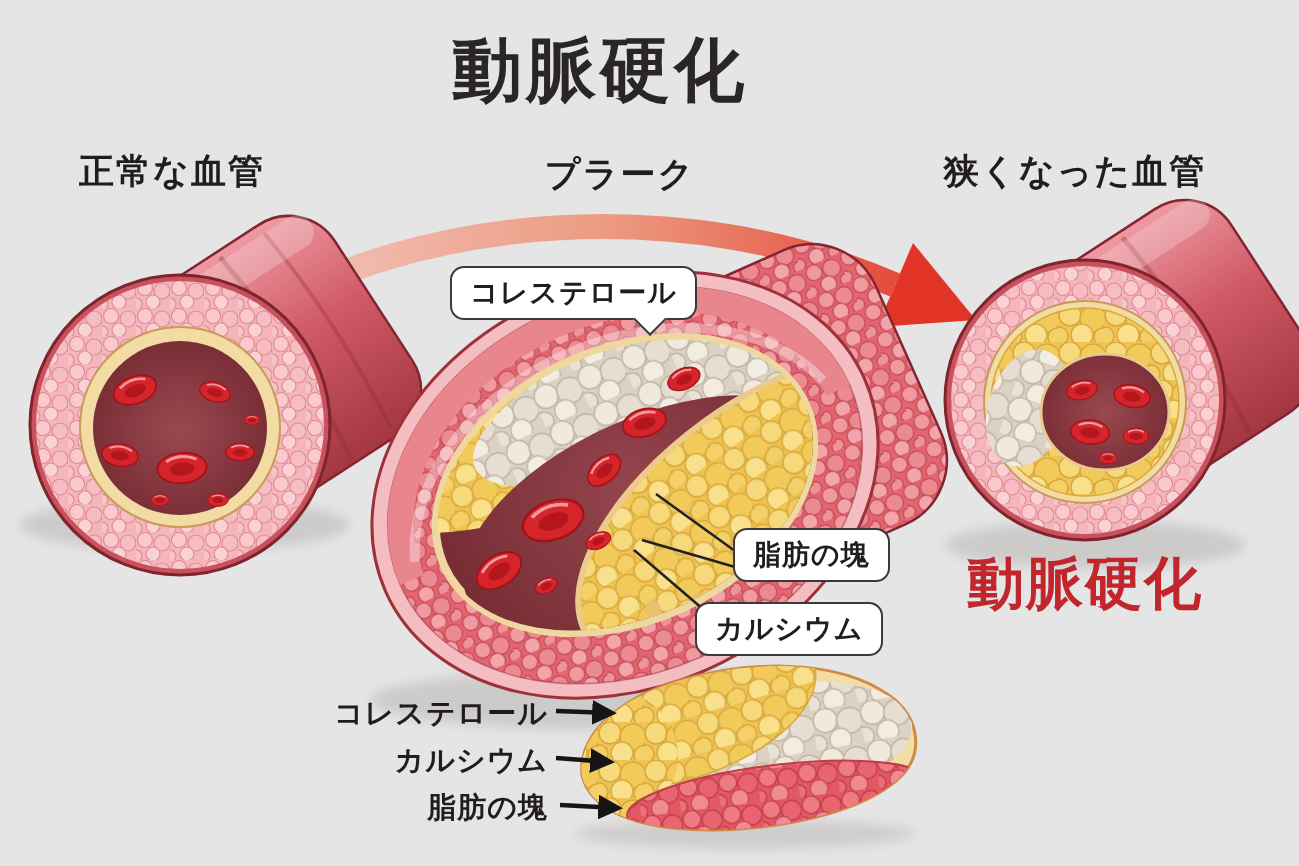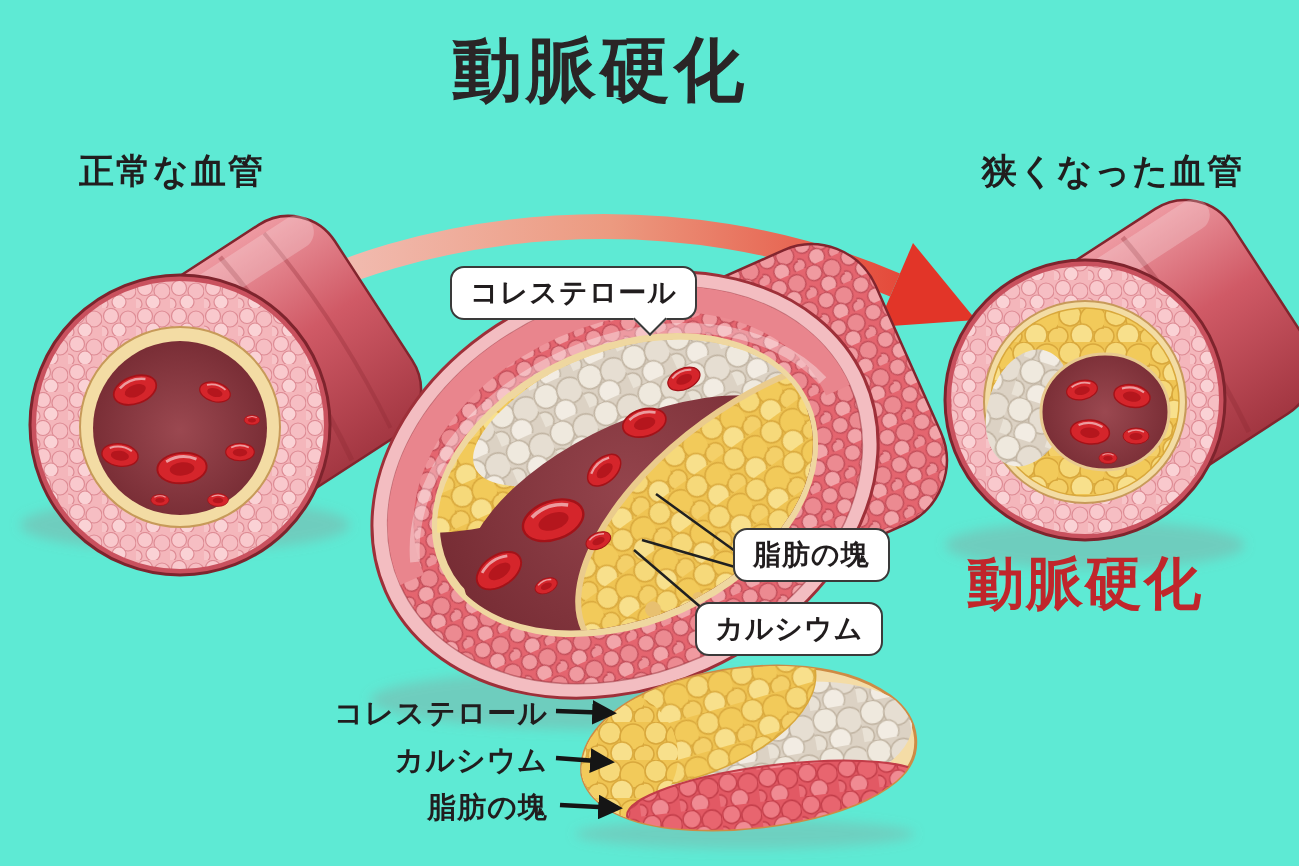--- a/index.html
+++ b/index.html
@@ -1,28 +1,28 @@
 <!DOCTYPE html>
 <html style="--title-text: #2a2526; --label-text: #211d1e; --diagnosis-red: #c0262b; --bubble-border: #3a3a3a; --arrow-start: #f3c7c1; --arrow-end: #e23528; --vessel-wall: #cf5662; --vessel-outline: #82252e; --inner-pink: #f4b6bb; --intima-cream: #f3dca4; --lumen-dark: #83363e; --rbc-red: #d5252b; --plaque-yellow: #f2c95c; --calcium-gray: #e2dace; --fat-band-red: #e4616c;"><head>
 <meta charset="utf-8">
 <style>
   :root{
     --title-text:#2a2526; --label-text:#211d1e; --diagnosis-red:#c0262b; --bubble-border:#3a3a3a;
   }
   html,body{margin:0;padding:0;background:#fff;}
-  .canvas{position:relative;width:1299px;height:866px;background:#5eead4;overflow:hidden;
+  .canvas{position:relative;width:1299px;height:866px;background:#e5e5e5;overflow:hidden;
           font-family:"Liberation Sans","DejaVu Sans",sans-serif;color:var(--label-text);}
   .abs{position:absolute;}
   svg.art{position:absolute;left:0;top:0;}
   .title{left:0;top:24px;width:1200px;text-align:center;font-size:70px;font-weight:700;
          letter-spacing:4px;color:var(--title-text);}
   .stage{font-size:35px;font-weight:600;letter-spacing:2px;color:var(--label-text);text-align:center;}
   .stage.normal{left:0;top:148px;width:344px;}
   .stage.plaque{left:475px;top:151px;width:290px;}
-  .stage.narrowed{left:968px;top:148px;width:290px;}
+  .stage.narrowed{left:930px;top:148px;width:290px;}
   .bubble{background:#fff;border:2.5px solid var(--bubble-border);border-radius:14px;
           font-size:28px;font-weight:600;letter-spacing:1px;color:var(--label-text);
           padding:9px 18px;line-height:1.15;white-space:nowrap;box-sizing:border-box;}
   .bubble .tail{position:absolute;bottom:-13px;left:186px;width:22px;height:22px;background:#fff;
           border-right:2.5px solid var(--bubble-border);border-bottom:2.5px solid var(--bubble-border);
           transform:rotate(45deg);}
   .bubble.chol{left:450px;top:266px;}
   .bubble.fat{left:733px;top:528px;}
   .bubble.calc{left:695px;top:602px;}
   .result{left:952px;top:546px;width:266px;text-align:center;font-size:57px;font-weight:700;
@@ -231,20 +231,21 @@
     <g stroke="#151515" stroke-width="4.5">
       <line x1="556" y1="711" x2="612" y2="713" marker-end="url(#ah)"></line>
       <line x1="556" y1="758" x2="610" y2="762" marker-end="url(#ah)"></line>
       <line x1="560" y1="805" x2="618" y2="808" marker-end="url(#ah)"></line>
     </g>
   </svg>
 
   <div class="abs title">動脈硬化</div>
 
   <div class="abs stage normal">正常な血管</div>
+  <div class="abs stage plaque">プラーク</div>
   <div class="abs stage narrowed">狭くなった血管</div>
 
   <div class="abs bubble chol">
     <span>コレステロール</span>
     <span class="tail"></span>
   </div>
   <div class="abs bubble fat">
     <span>脂肪の塊</span>
   </div>
   <div class="abs bubble calc">

